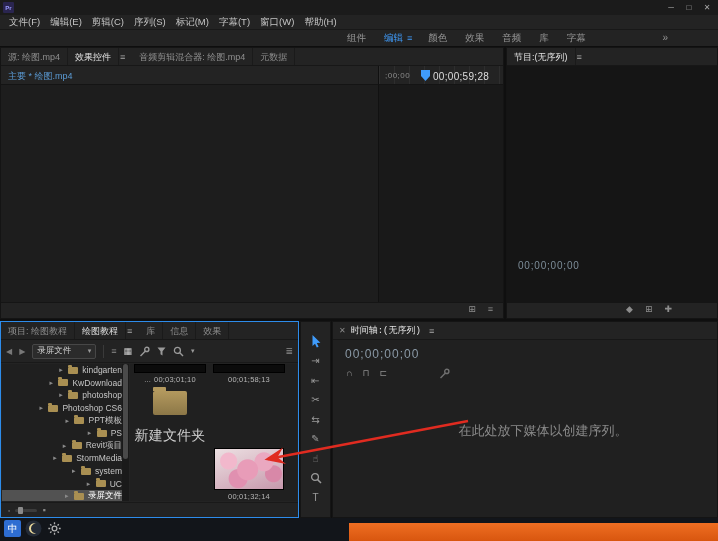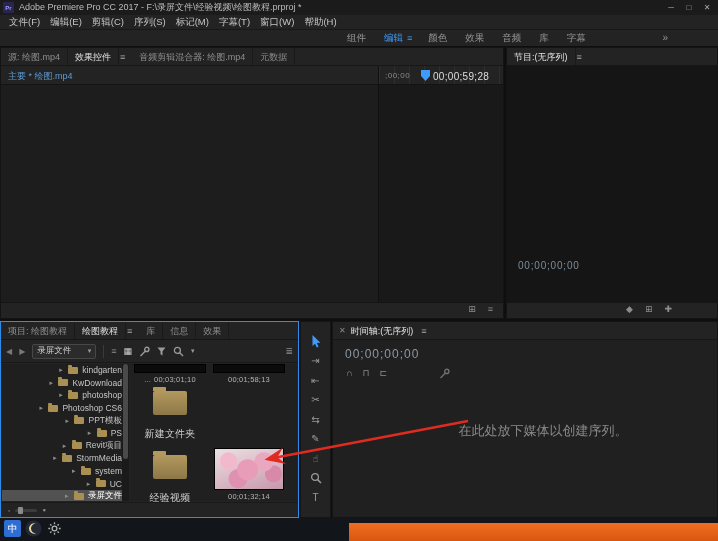--- a/index.html
+++ b/index.html
@@ -80,21 +80,21 @@
   .thumb{width:70px;height:42px;margin:0 auto;border:1px solid #000;}
   .thumb.dark{background:linear-gradient(#111,#030303);}
   .thumb.blossom{background:
     radial-gradient(circle at 20% 30%, #f2b8cc 0 8px, transparent 9px),
     radial-gradient(circle at 48% 52%, #e89cb8 0 10px, transparent 11px),
     radial-gradient(circle at 72% 32%, #eaa8c0 0 9px, transparent 10px),
     radial-gradient(circle at 86% 62%, #d888a8 0 8px, transparent 9px),
     radial-gradient(circle at 34% 74%, #e090b0 0 9px, transparent 10px),
     linear-gradient(160deg,#ece0e2 0%,#dcc0ca 45%,#c698ac 100%);}
   .gi-label{margin-top:2px;display:flex;justify-content:center;gap:3px;font-size:7.5px;color:#b5b5b5;letter-spacing:0.2px;white-space:nowrap;}
-  .gi-name{color:#cfcfcf;font-size:10px;}
+  .gi-name{color:#cfcfcf;font-size:14px;}
   .folder-big{position:relative;width:34px;height:24px;margin:7px auto 12px;background:linear-gradient(180deg,#b3995e,#8c7747);border-radius:2px;}
   .folder-big::before{content:"";position:absolute;top:-4px;left:0;width:13px;height:4px;background:#b3995e;border-radius:1px 1px 0 0;}
   .mb-foot{position:absolute;left:0;right:0;bottom:0;height:15px;border-top:1px solid #191919;display:flex;align-items:center;padding-left:7px;gap:5px;}
   .zs{color:#8a8a8a;font-size:7px;}
   .zl{color:#8a8a8a;font-size:9px;}
   .zslider{width:22px;height:3px;background:#3c3c3c;border-radius:2px;position:relative;}
   .zthumb{position:absolute;left:3px;top:-2px;width:5px;height:7px;background:#8a8a8a;border-radius:1px;}
 
   
   #toolsCol{position:absolute;top:321px;left:300px;width:31px;height:197px;background:#232323;border:1px solid #151515;display:flex;flex-direction:column;align-items:center;padding-top:13px;gap:6.5px;}
@@ -118,21 +118,20 @@
   #arrowOverlay{position:absolute;top:0;left:0;pointer-events:none;z-index:60;}
   svg{display:block;}
 </style>
 </head>
 <body>
 
 <div id="app">
 
   <div class="titlebar">
     <div class="app-badge">Pr</div>
-    <div class="win-title">Adobe Premiere Pro CC 2017 - F:\录屏文件\经验视频\绘图教程.prproj *</div>
     <div class="winctl">
       <span>─</span>
       <span>□</span>
       <span>✕</span>
     </div>
   </div>
 
   <div class="menubar" id="menubar">
       <span class="menu-item">文件(F)</span>
       <span class="menu-item">编辑(E)</span>
@@ -315,24 +314,20 @@
         <div class="grid-item" style="left: 83px; top: 0px;">
           <div class="sliver"></div>
           <div class="gi-label">
             <span>00;01;58;13</span>
           </div>
         </div>
         <div class="grid-item" style="left: 4px; top: 20px;">
           <div class="folder-big"></div>
           <div class="gi-label gi-name">新建文件夹</div>
         </div>
-        <div class="grid-item" style="left: 4px; top: 84px;">
-          <div class="folder-big"></div>
-          <div class="gi-label gi-name">经验视频</div>
-        </div>
         <div class="grid-item" style="left: 83px; top: 84px;">
           <div class="thumb blossom"></div>
           <div class="gi-label">00;01;32;14</div>
         </div>
       </div>
     <div class="mb-foot">
       <span class="zs">▫</span>
       <div class="zslider">
           <div class="zthumb"></div>
         </div>
@@ -357,21 +352,21 @@
           <circle cx="5" cy="5" r="3.4" fill="none" stroke="#9a9a9a" stroke-width="1.3"></circle>
           <line x1="7.6" y1="7.6" x2="11" y2="11" stroke="#9a9a9a" stroke-width="1.5"></line>
         </svg>
       </div>
       <div class="tool">T</div>
     </div>
 
   <div class="panel" id="tlPanel">
     <div class="tabs">
       <span class="close-glyph">✕</span>
-      <span class="tab active" style="border-right:none;padding-left:2px;">时间轴:(无序列)</span>
+      <span class="tab active" style="border-right:none;padding-left:2px;font-family:Liberation Mono, monospace;">时间轴:(无序列)</span>
       <span class="tab-menu">≡</span>
     </div>
     <div class="tl-body">
       <span class="tl-tc">00;00;00;00</span>
       <div class="tl-iconrow">
 
         <span class="tlg" id="tlIcons" style="display:flex;gap:10px;">
             <span class="gicon">∩</span>
             <span class="gicon">⊓</span>
             <span class="gicon">⊏</span>

